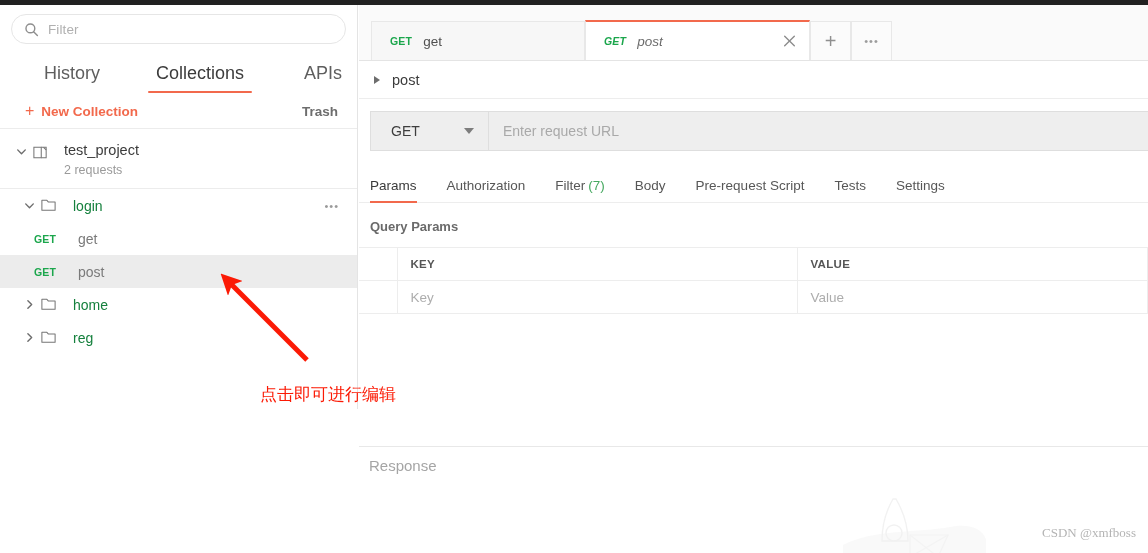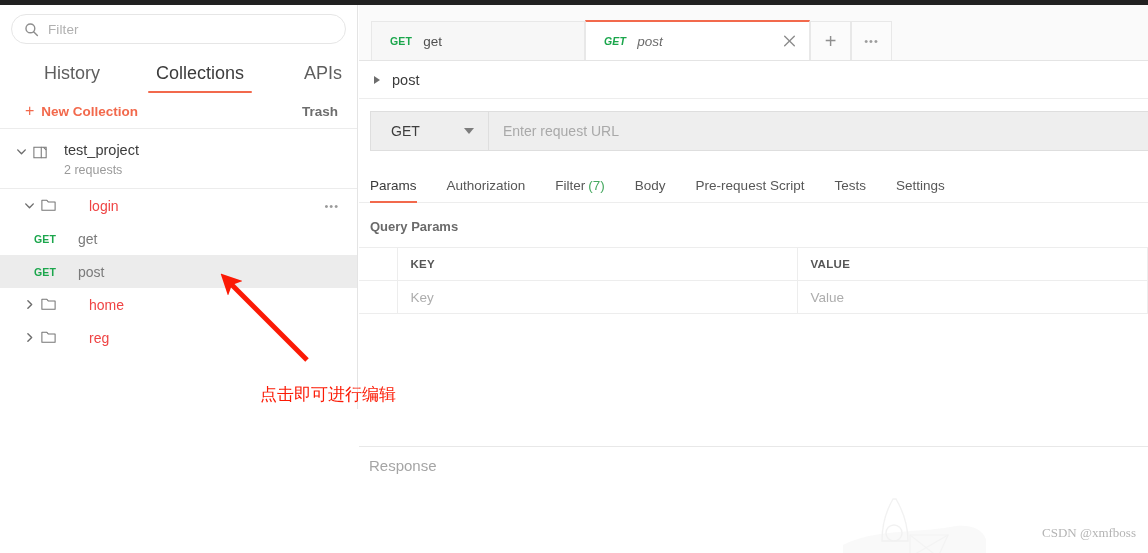--- a/index.html
+++ b/index.html
@@ -96,21 +96,21 @@
   .row {
     display: flex; align-items: center;
     height: 33px;
     position: relative;
   }
   .row.folder { padding-left: 18px; }
   .row.request { padding-left: 18px; }
   .row.selected { background: #ececec; }
   .row .chev { width: 22px; flex: 0 0 22px; text-align: center; line-height: 0; }
   .row .ficon { width: 26px; flex: 0 0 26px; line-height: 0; }
-  .row .rlabel { font-size: 14px; color: #ef4444; padding-left: 7px; margin-left: 16px; }
+  .row .rlabel { font-size: 14px; color: #15803d; padding-left: 7px; }
   .row .method {
     width: 48px; flex: 0 0 48px;
     margin-left: 16px;
     font-size: 10.5px; font-weight: bold; letter-spacing: .2px;
     color: #1ba64c;
   }
   .row .rlabel-req { font-size: 14px; color: #7a7a7a; margin-left: -4px; }
   .row .dots {
     position: absolute; right: 18px; top: 50%; transform: translateY(-50%);
     letter-spacing: 1px; color: #9a9a9a; font-size: 11px; line-height: 0;

